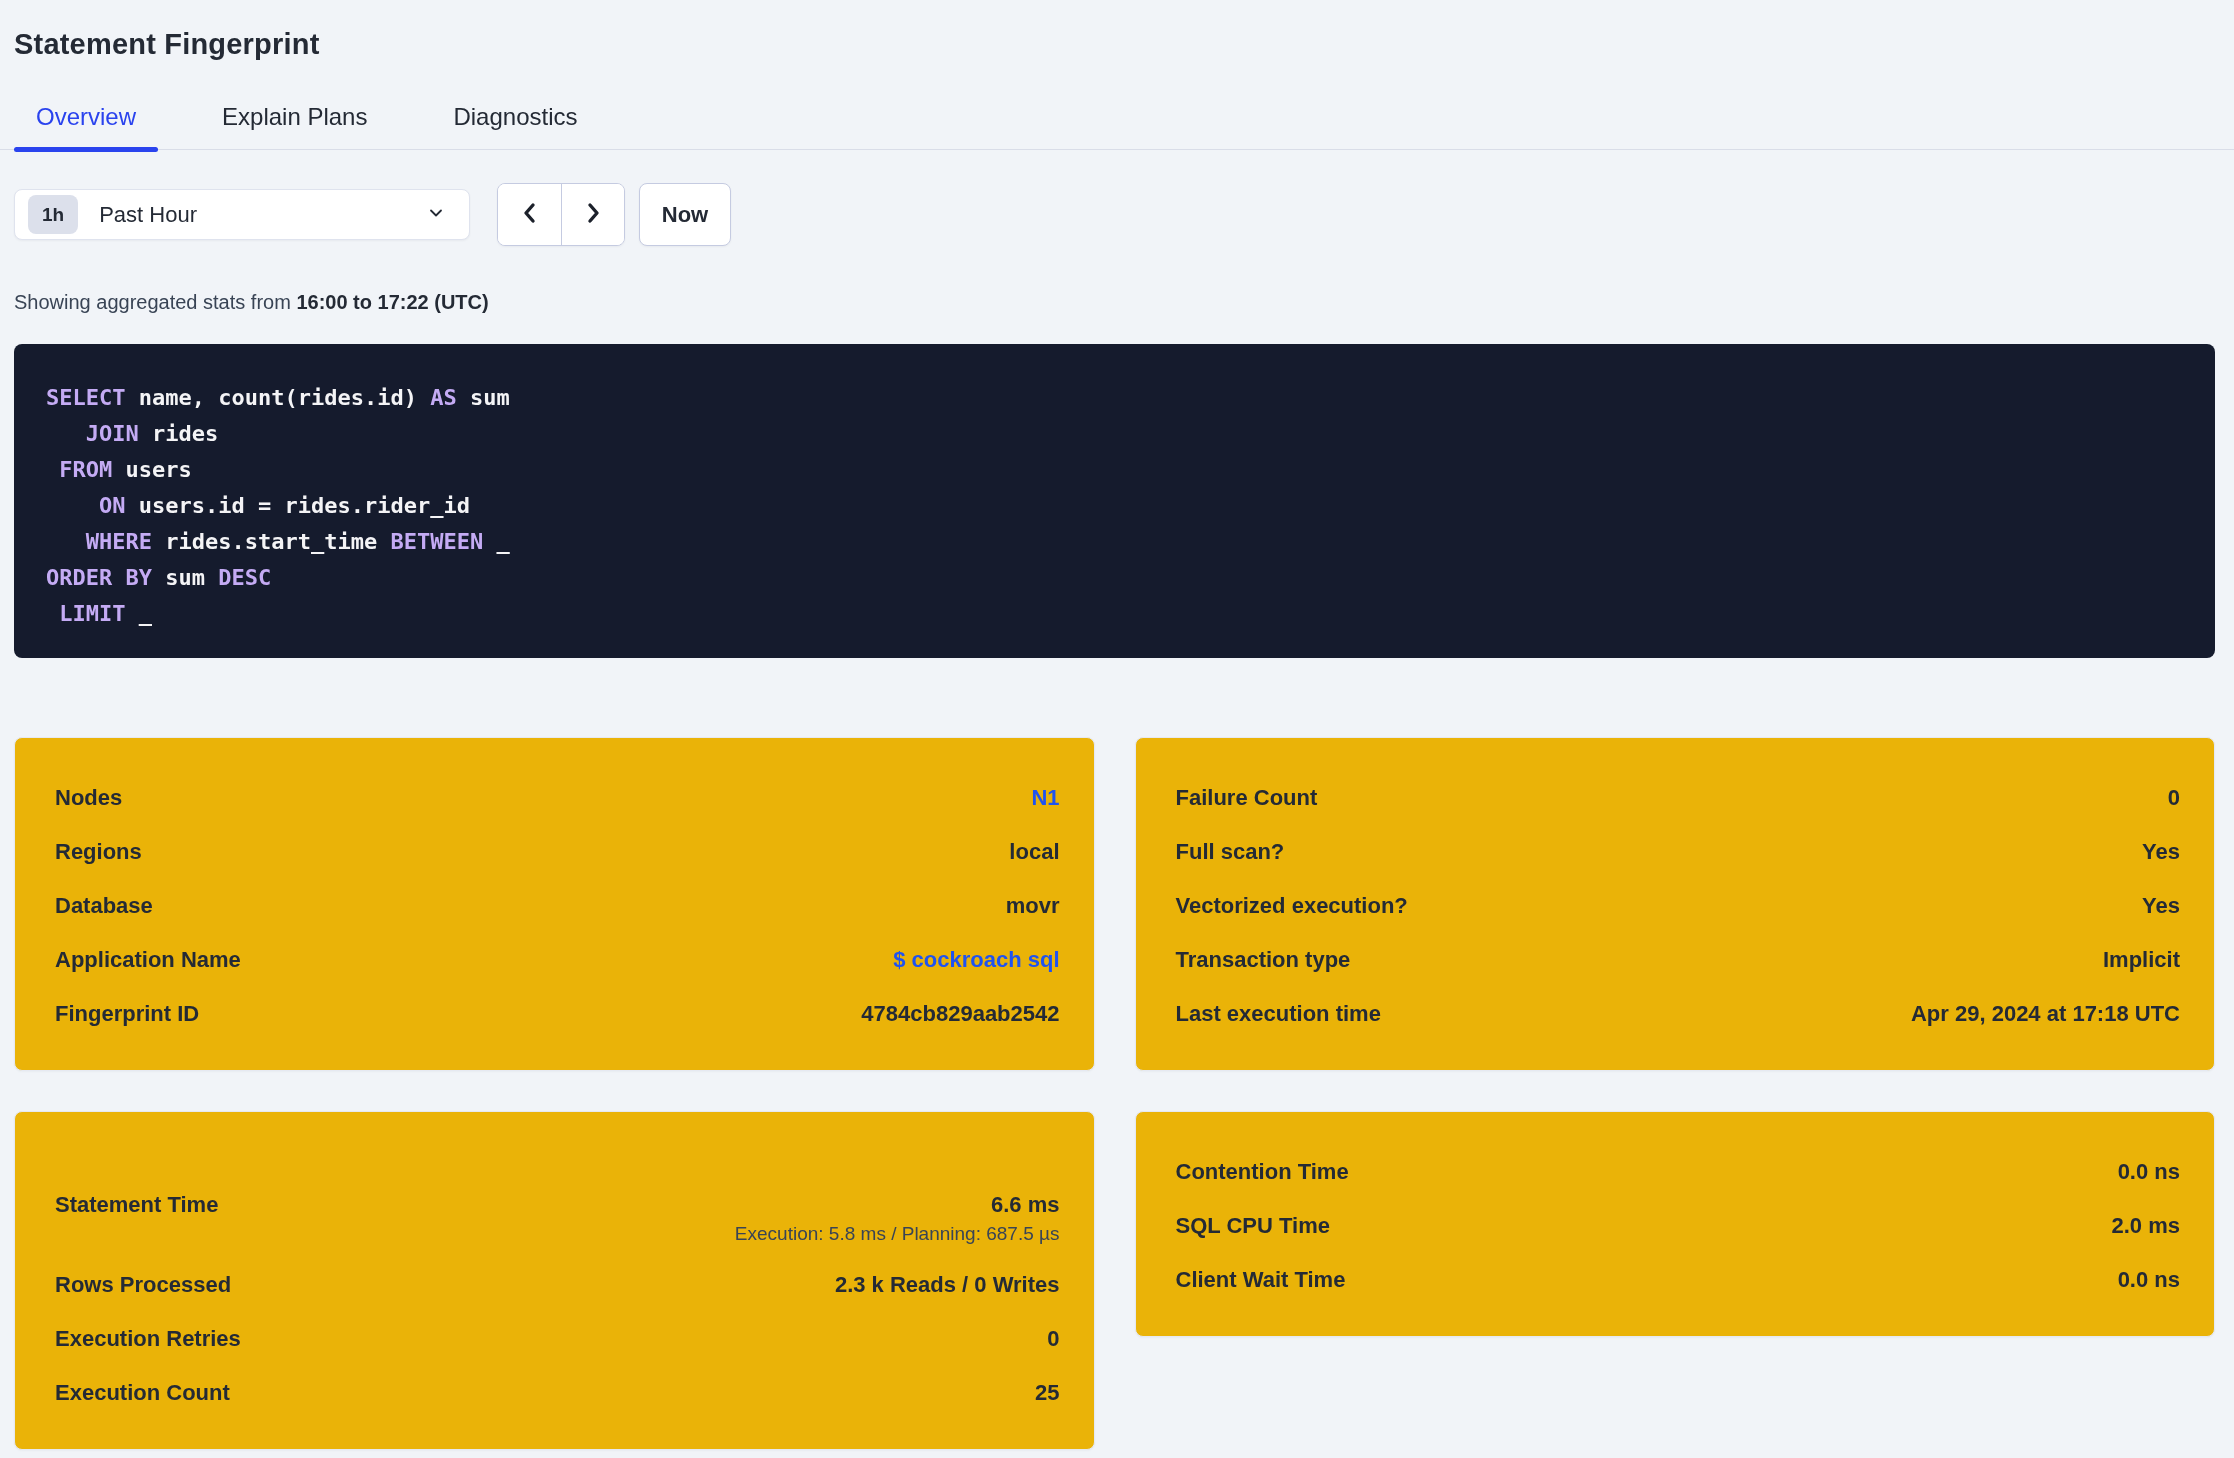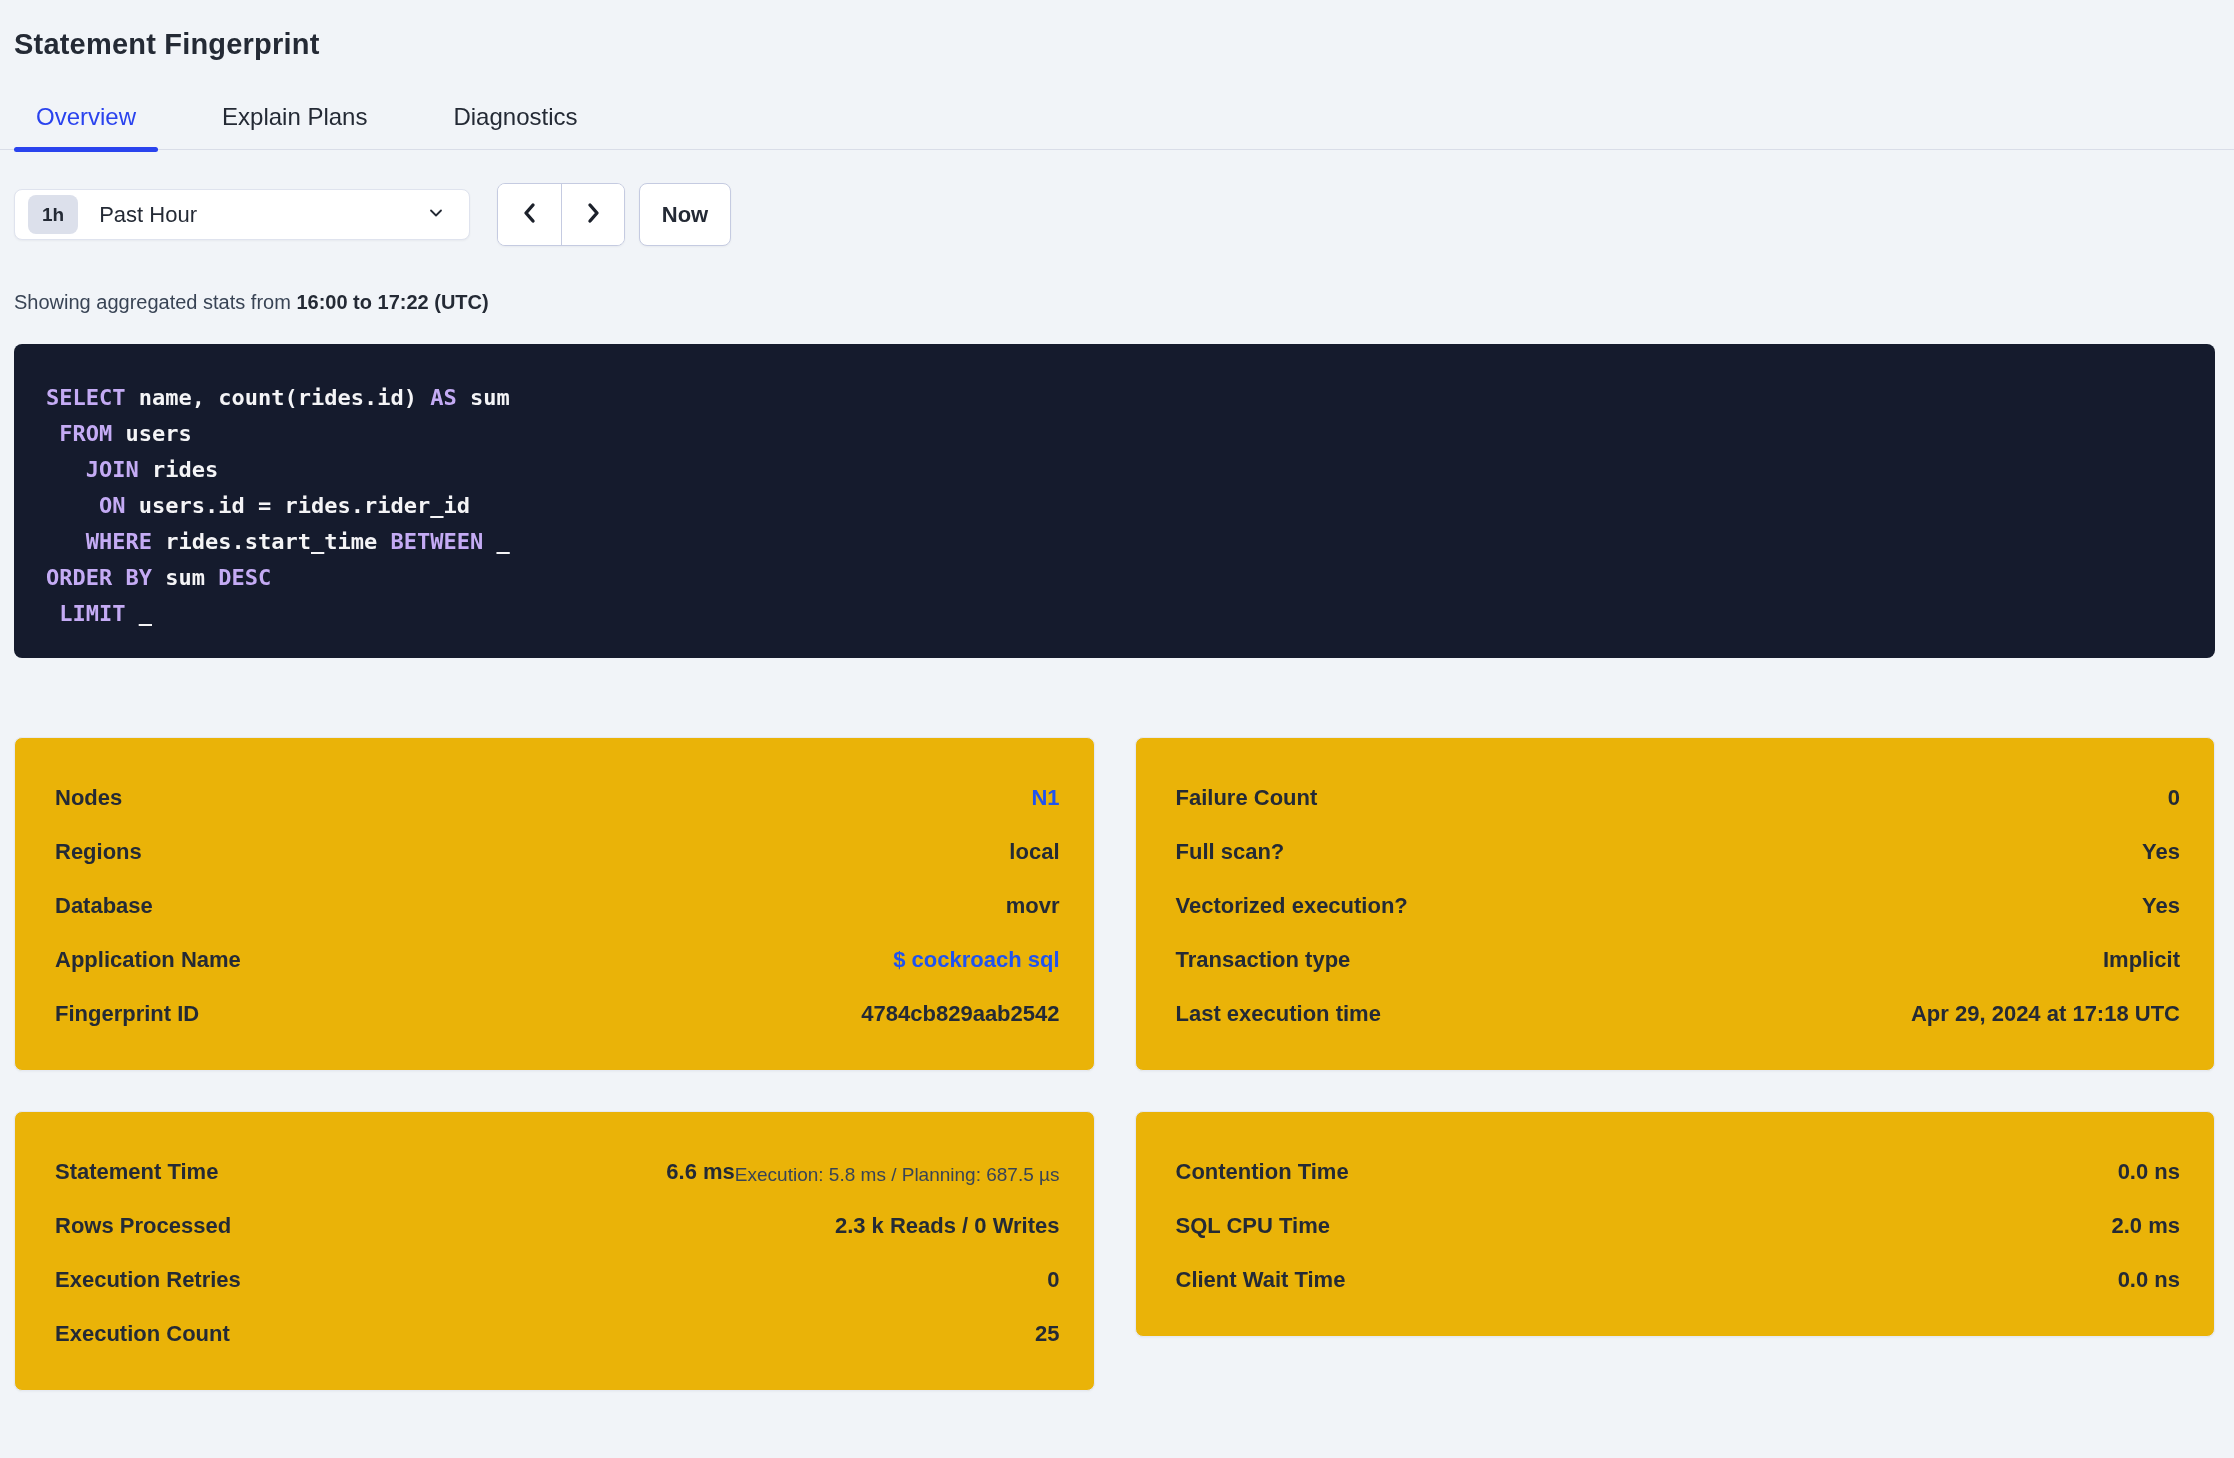--- a/index.html
+++ b/index.html
@@ -91,21 +91,21 @@
     box-shadow:0 1px 2px rgba(33,42,64,.04);
   }
   .crow{
     display:flex;justify-content:space-between;align-items:baseline;
     margin-bottom:22px;font-size:22px;line-height:32px;
   }
   .crow:last-child{margin-bottom:0;}
   .lbl{font-weight:600;color:var(--text);}
   .val{font-weight:700;color:var(--text);text-align:right;}
   .val.link{color:var(--link);cursor:pointer;}
-  .val-stack{display:flex;flex-direction:row;align-items:flex-end;text-align:right;}
+  .val-stack{display:flex;flex-direction:column;align-items:flex-end;text-align:right;margin-top:33px;}
   .sub{font-size:19px;line-height:26px;color:var(--text_muted);font-weight:400;}
 </style>
 </head>
 <body>
 
 <div class="page">
 
   <h1 class="page-title">Statement Fingerprint</h1>
 
   <div class="tabs">
@@ -142,22 +142,22 @@
       </button>
     </div>
 
     <button class="now-button">Now</button>
   </div>
 
   <p class="summary"><span>Showing aggregated stats from </span><b>16:00 to 17:22 (UTC)</b></p>
 
   <div class="sql-box">
       <div class="sql-line"><span class="kw">SELECT</span><span> </span><span>name,</span><span> </span><span>count(rides.id)</span><span> </span><span class="kw">AS</span><span> </span><span>sum</span></div>
+      <div class="sql-line"><span></span><span>   </span><span class="kw">JOIN</span><span> </span><span>rides</span></div>
       <div class="sql-line"><span></span><span> </span><span class="kw">FROM</span><span> </span><span>users</span></div>
-      <div class="sql-line"><span></span><span>   </span><span class="kw">JOIN</span><span> </span><span>rides</span></div>
       <div class="sql-line"><span></span><span>    </span><span class="kw">ON</span><span> </span><span>users.id</span><span> </span><span>=</span><span> </span><span>rides.rider_id</span></div>
       <div class="sql-line"><span></span><span>   </span><span class="kw">WHERE</span><span> </span><span>rides.start_time</span><span> </span><span class="kw">BETWEEN</span><span> </span><span>_</span></div>
       <div class="sql-line"><span class="kw">ORDER</span><span> </span><span class="kw">BY</span><span> </span><span>sum</span><span> </span><span class="kw">DESC</span></div>
       <div class="sql-line"><span></span><span> </span><span class="kw">LIMIT</span><span> </span><span>_</span></div>
     </div>
 
   <div class="card-row">
 
     <section class="card">
       <div class="crow">

